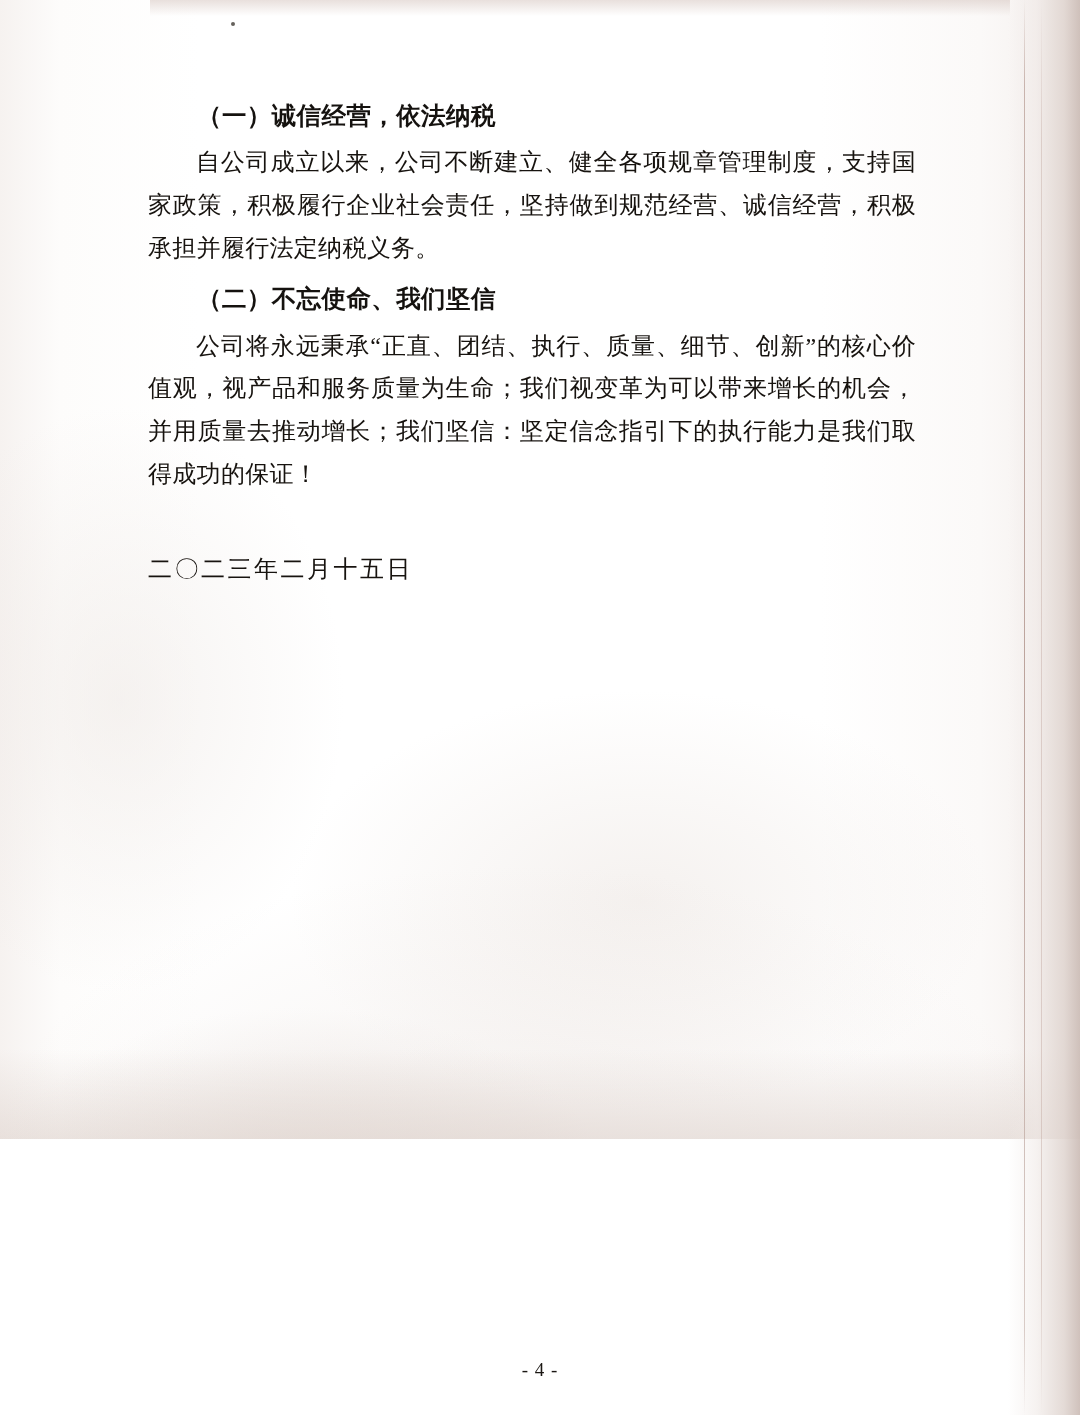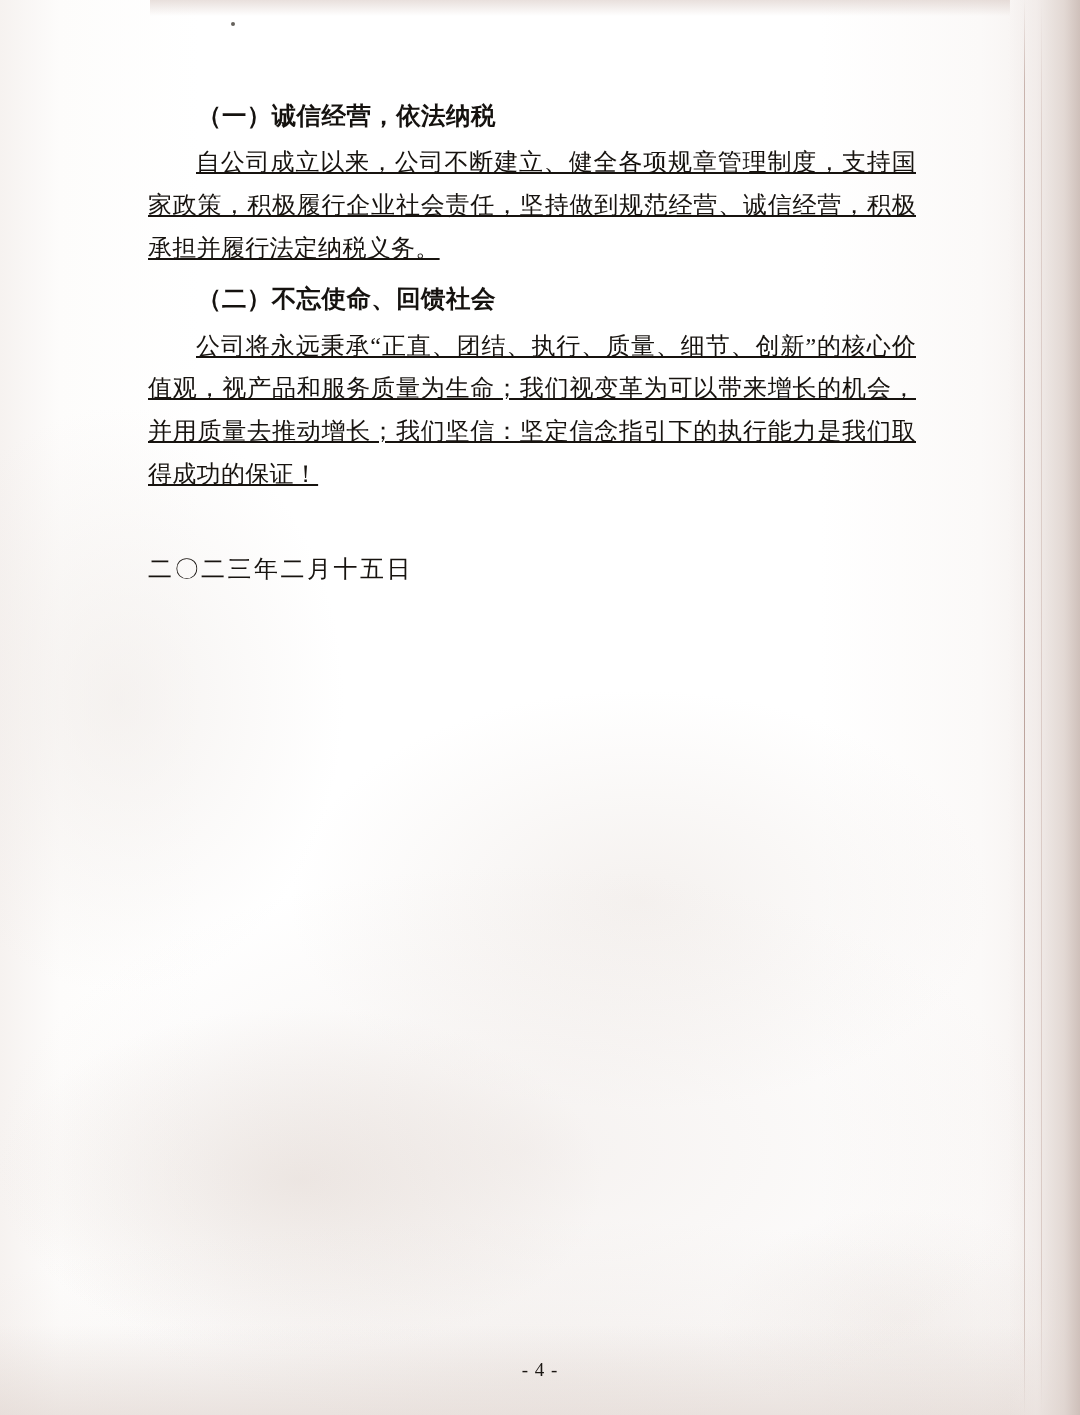--- a/index.html
+++ b/index.html
@@ -9,21 +9,21 @@
   body {
     width: 1080px;
     height: 1415px;
     background: #ffffff;
     font-family: "Liberation Serif", "DejaVu Serif", serif;
     overflow: hidden;
   }
   #page {
     position: relative;
     width: 1080px;
-    height: 1415px;
+    height: 1139px;
     background:
       radial-gradient(ellipse 420px 240px at 300px 1180px, rgba(226,216,210,0.55) 0%, rgba(255,255,255,0) 72%),
       radial-gradient(ellipse 500px 300px at 640px 900px, rgba(232,224,219,0.45) 0%, rgba(255,255,255,0) 70%),
       radial-gradient(ellipse 320px 420px at 120px 700px, rgba(236,230,226,0.5) 0%, rgba(255,255,255,0) 70%),
       radial-gradient(ellipse 260px 160px at 900px 1320px, rgba(235,228,224,0.45) 0%, rgba(255,255,255,0) 70%),
       linear-gradient(90deg, #f6f2f0 0px, #fdfcfb 60px, #ffffff 200px, #ffffff 820px, #fbf9f8 980px, #f3eeec 1080px);
   }
   
   #grain {
     position: absolute;
@@ -104,21 +104,20 @@
   }
   .para {
     font-size: 24px;
     color: #17130f;
     line-height: 1.78;
     letter-spacing: 0.3px;
     margin: 0 0 4px 0;
     text-indent: 2em;
     text-align: justify;
     text-justify: inter-ideograph;
-    text-decoration: underline;
   }
   .gap-before {
     margin-top: 10px;
   }
   #date-line {
     margin-top: 58px;
     font-size: 24px;
     color: #17130f;
     letter-spacing: 2.5px;
     text-align: left;
@@ -147,21 +146,21 @@
   <div id="edge-line"></div>
   <div id="edge-line2"></div>
   <div id="speck"></div>
 
   <div id="content">
 
     <h2 class="heading">（一）诚信经营，依法纳税</h2>
 
     <p class="para">自公司成立以来，公司不断建立、健全各项规章管理制度，支持国家政策，积极履行企业社会责任，坚持做到规范经营、诚信经营，积极承担并履行法定纳税义务。</p>
 
-    <h2 class="heading gap-before">（二）不忘使命、回馈社会</h2>
+    <h2 class="heading gap-before">（二）不忘使命、我们坚信</h2>
 
     <p class="para">公司将永远秉承“正直、团结、执行、质量、细节、创新”的核心价值观，视产品和服务质量为生命；我们视变革为可以带来增长的机会，并用质量去推动增长；我们坚信：坚定信念指引下的执行能力是我们取得成功的保证！</p>
 
 
     <div id="date-line">二〇二三年二月十五日</div>
   </div>
 
   <div id="footer">- 4 -</div>
 
 </div>

